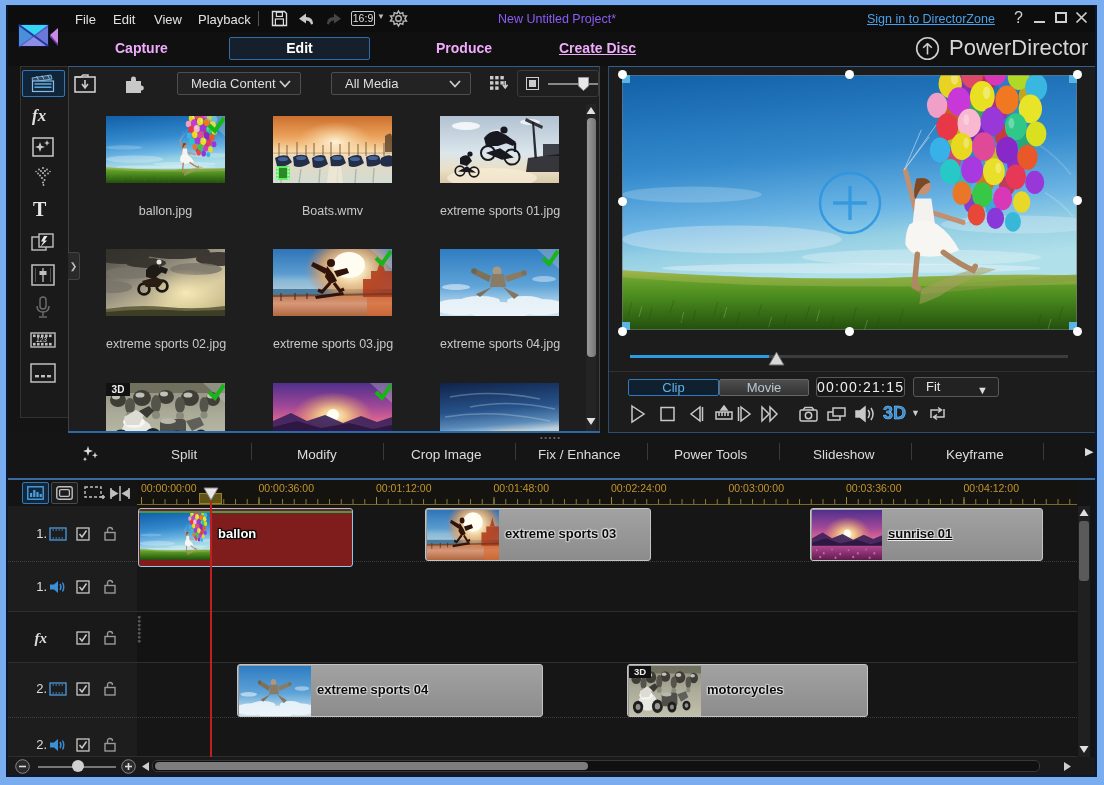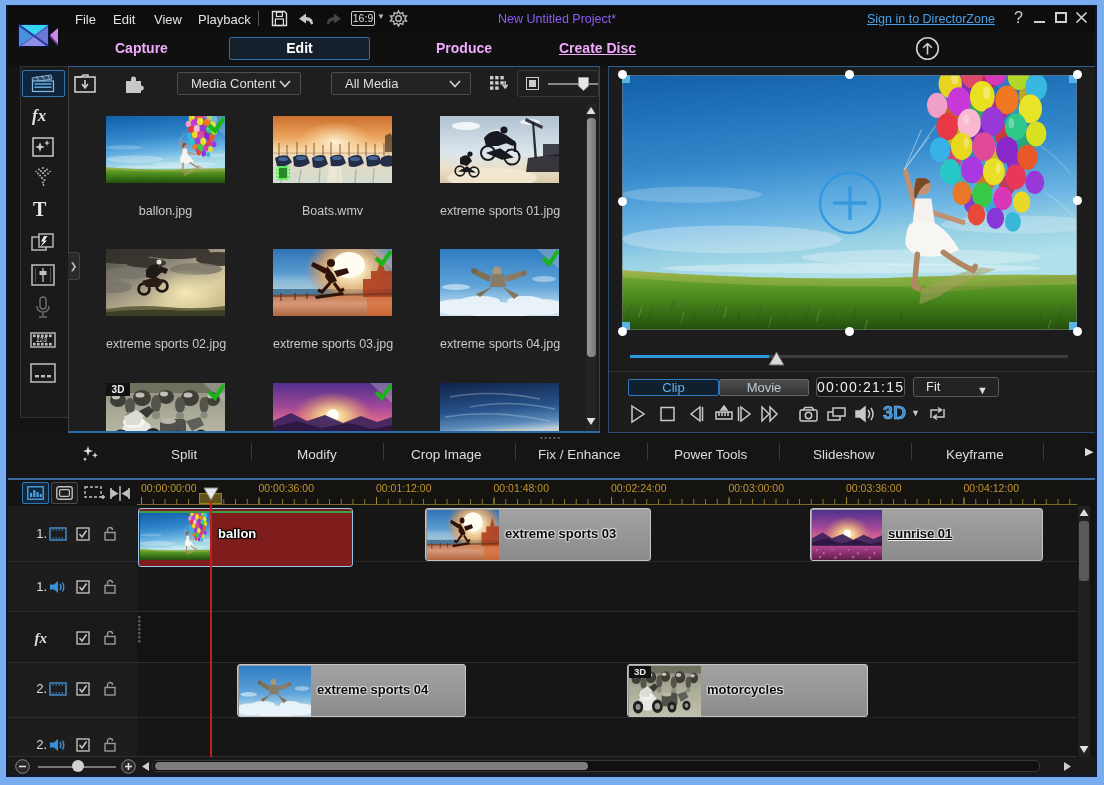--- a/index.html
+++ b/index.html
@@ -84,20 +84,21 @@
 
 <div id="tabbar">
   <span class="tab" style="left:107px;">Capture</span>
   <div id="editTab">Edit</div>
   <span class="tab" style="left:404px;padding-left:24px;">Produce</span>
   <span class="tab" style="left:551px;text-decoration:underline;">Create Disc</span>
   <svg class="abs" style="left:907px;top:4px;" width="25" height="25" viewBox="0 0 25 25">
       <circle cx="12.5" cy="12.5" r="10.8" fill="none" stroke="#cfcfcf" stroke-width="1.6"></circle>
       <path d="M12.5 18.5 L12.5 8.5 M12.5 7.5 L8.2 11.8 M12.5 7.5 L16.8 11.8" stroke="#cfcfcf" stroke-width="1.6" fill="none"></path>
     </svg>
+  <span class="abs" style="left:941px;top:3px;font-size:22px;color:#d6d6d6;">PowerDirector</span>
 </div>
 
 <div id="sidebar"></div>
 <div class="abs" style="left:22px;top:70px;width:43px;height:27px;background:#10253a;border:1px solid #3178b8;border-radius:2px;z-index:3;"></div>
 <svg class="abs" style="left:31px;top:74px;z-index:4;" width="24" height="19" viewBox="0 0 24 19">
   <polygon points="1,4 20,1 21,5 2,8" fill="#35485c" stroke="#7ab3e0" stroke-width="1"></polygon>
   <rect x="1.5" y="7" width="21" height="10.5" fill="#16293c" stroke="#8abcE8" stroke-width="1.2"></rect>
   <line x1="3.5" y1="10" x2="20.5" y2="10" stroke="#5aa5dc" stroke-width="1.6"></line>
   <line x1="3.5" y1="13.2" x2="20.5" y2="13.2" stroke="#5aa5dc" stroke-width="1.6"></line>
   <line x1="5.5" y1="2" x2="7.5" y2="6" stroke="#8abce8" stroke-width="1"></line>
@@ -1029,21 +1030,21 @@
     </svg>
   <span class="cliptxt" style="left:79px;top:17px;">extreme sports 03</span>
 </div>
 <div class="clip" style="left:810px;top:508px;width:233px;height:53px;">
   <svg style="position:absolute;left:1px;top:1px;" width="70" height="50" preserveAspectRatio="none" viewBox="0 0 119 67">
       <use href="#imgsunrise"></use>
     </svg>
   <span class="cliptxt" style="left:77px;top:17px;text-decoration:underline;">sunrise 01</span>
 </div>
 
-<div class="clip" style="left:237px;top:664px;width:229px;height:53px;">
+<div class="clip" style="left:237px;top:664px;width:306px;height:53px;">
   <svg style="position:absolute;left:1px;top:1px;" width="72" height="50" preserveAspectRatio="none" viewBox="0 0 119 67">
       <use href="#imges04"></use>
     </svg>
   <span class="cliptxt" style="left:79px;top:17px;">extreme sports 04</span>
 </div>
 <div class="clip" style="left:627px;top:664px;width:241px;height:53px;">
   <svg style="position:absolute;left:1px;top:1px;" width="72" height="50" preserveAspectRatio="none" viewBox="0 0 119 67">
       <use href="#imgmoto"></use>
     </svg>
   <div style="position:absolute;left:1px;top:1px;width:22px;height:12px;background:#111;color:#eee;font-size:9.5px;font-weight:bold;text-align:center;line-height:12px;">3D</div>

